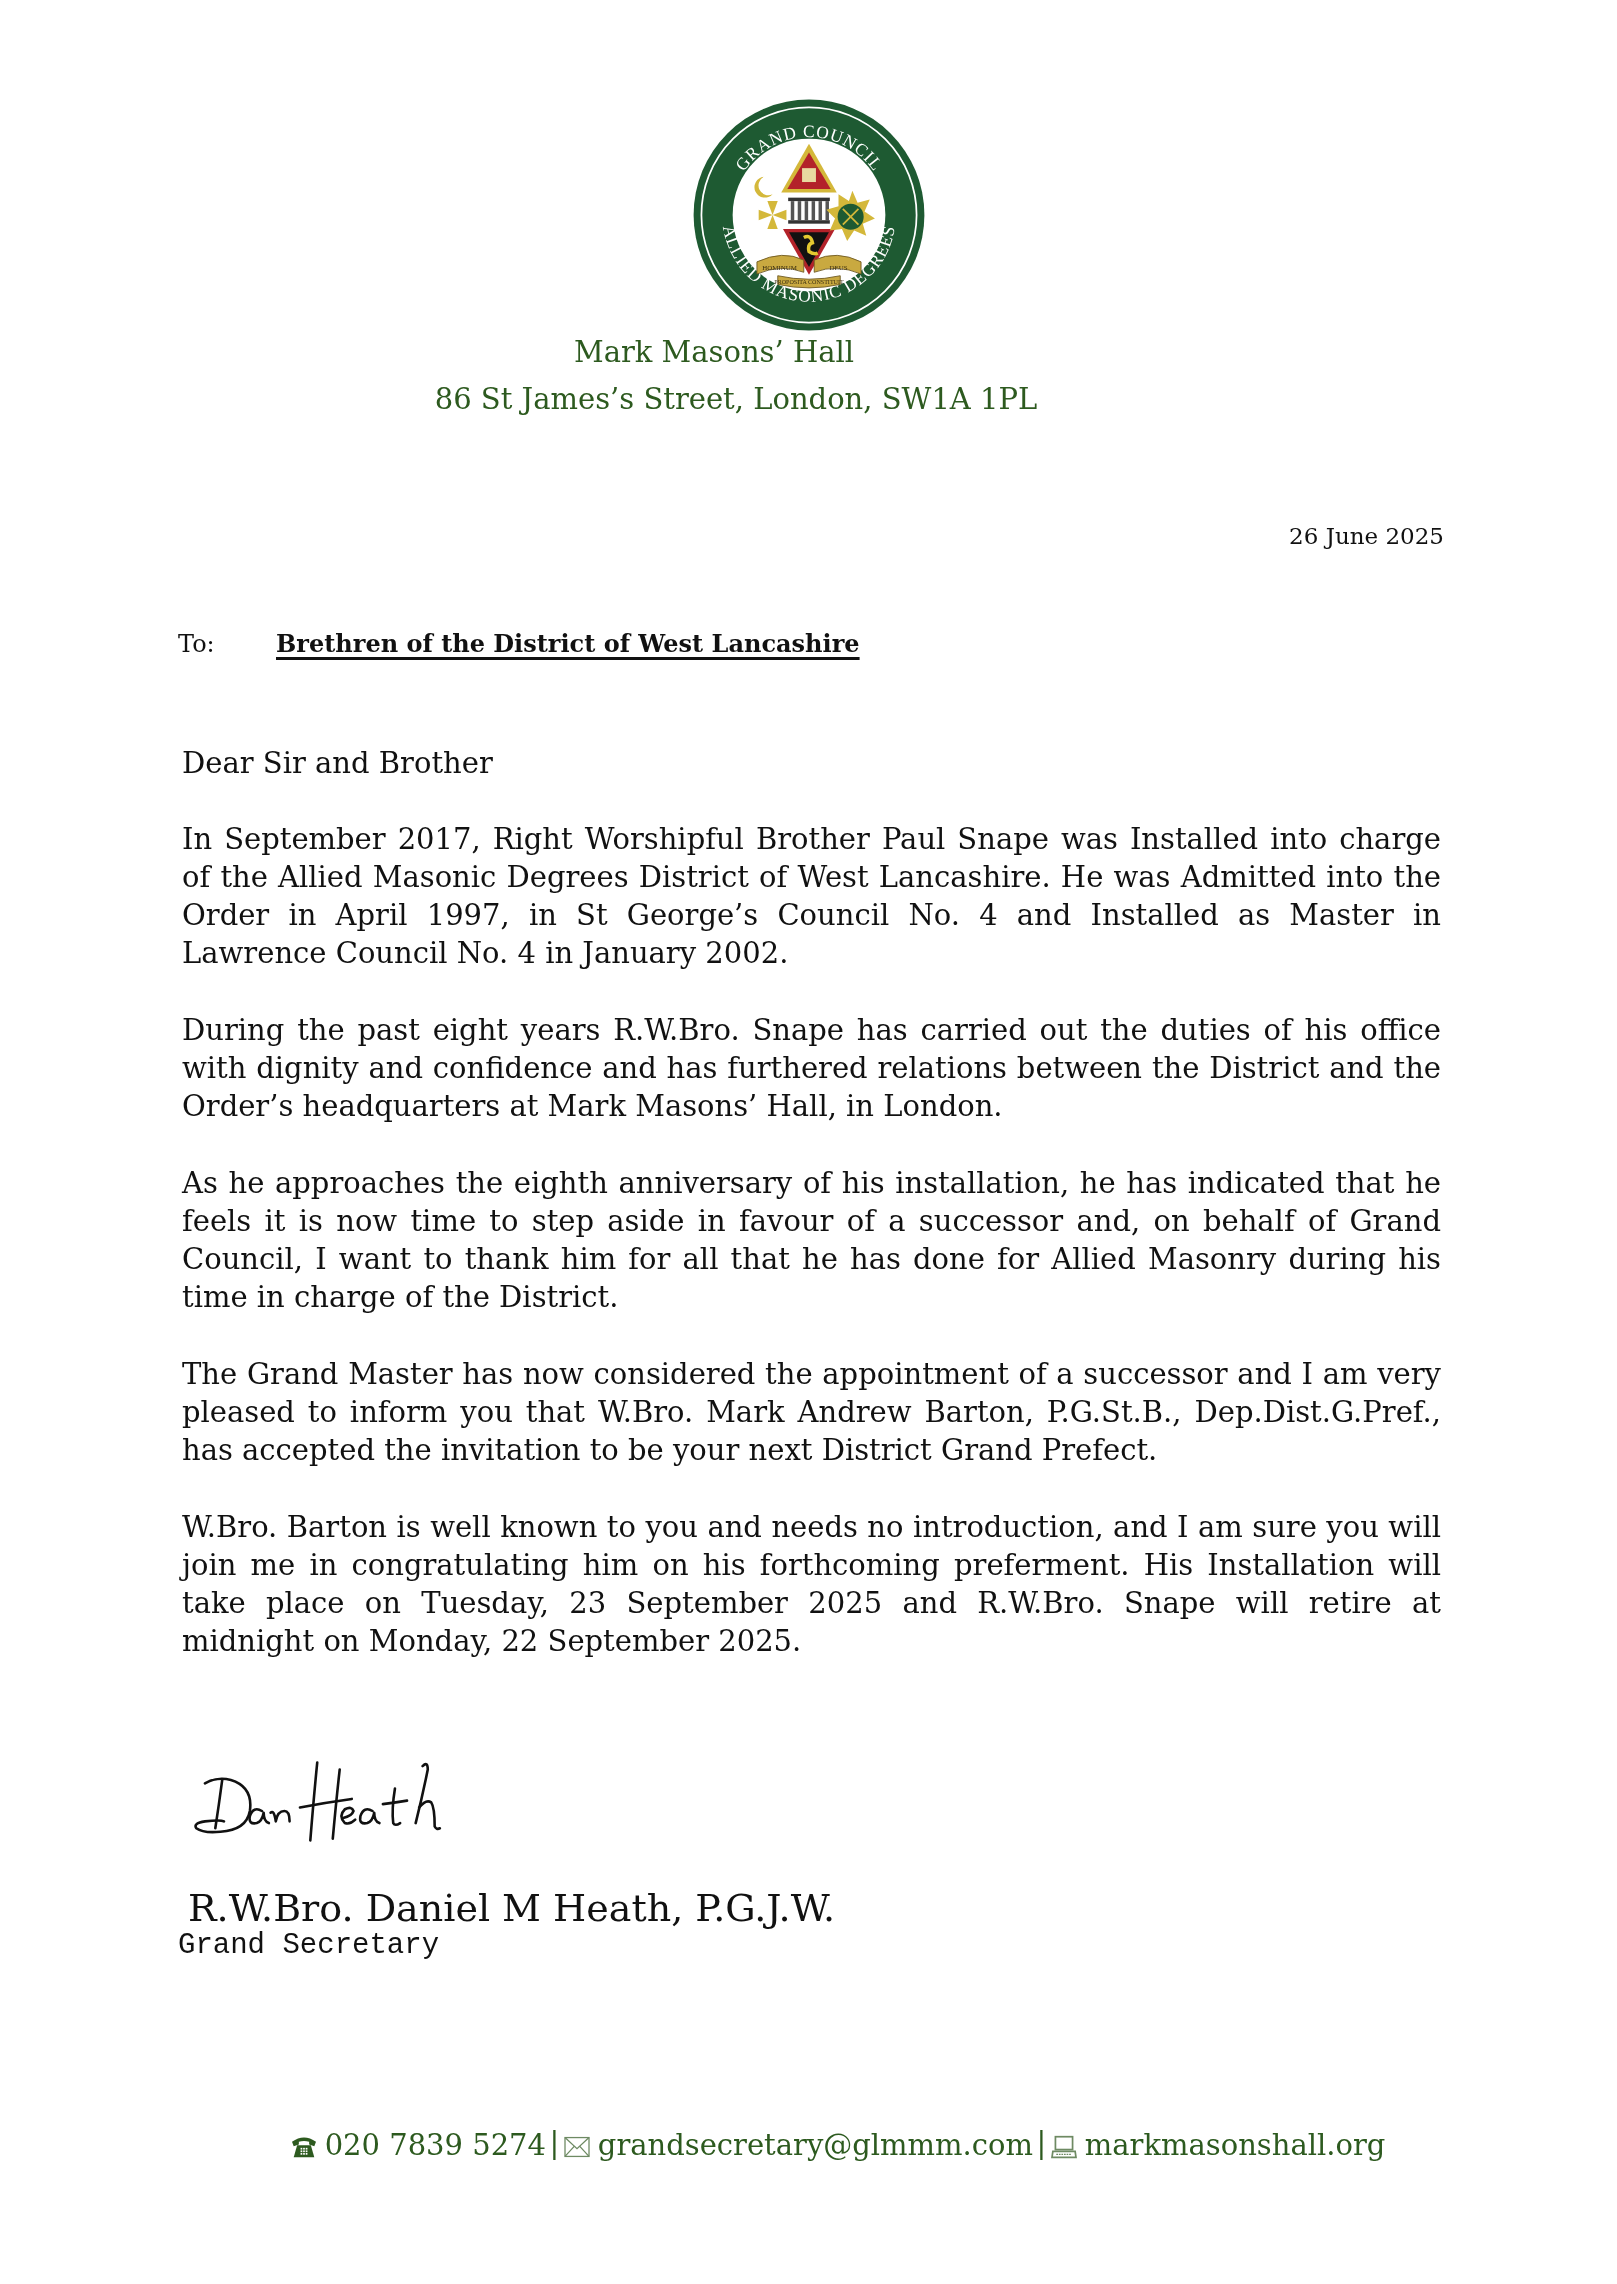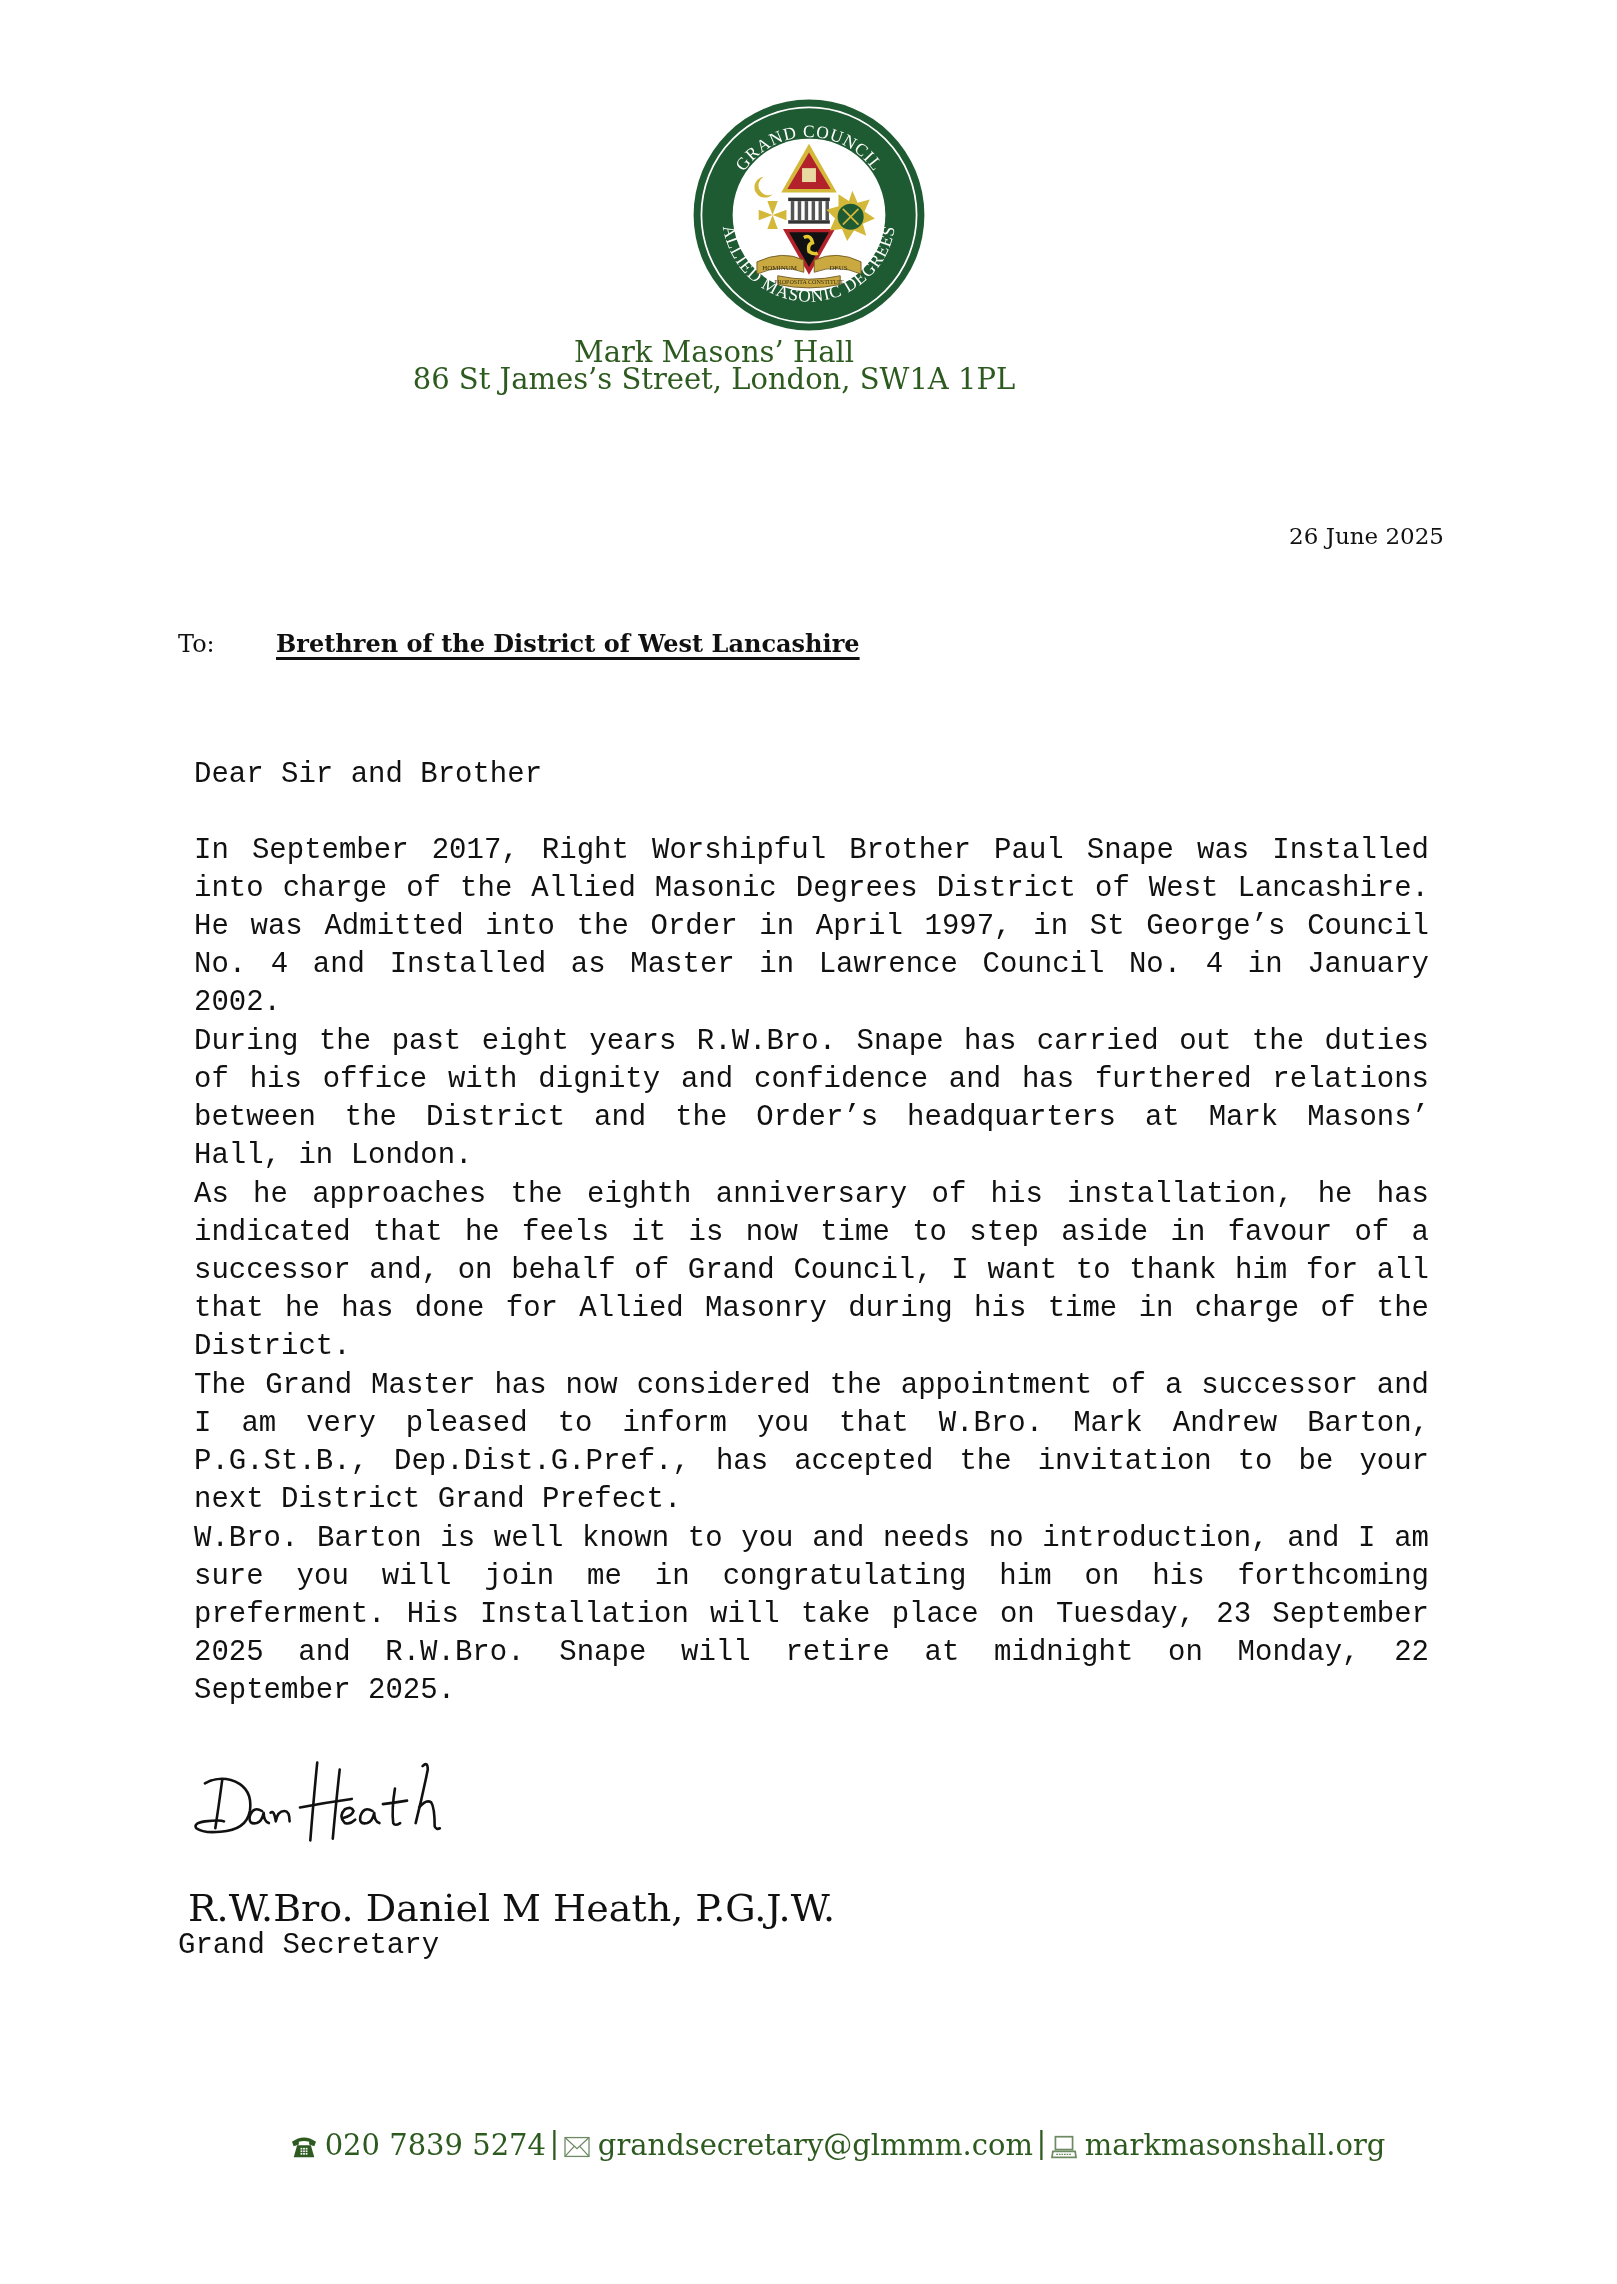--- a/index.html
+++ b/index.html
@@ -30,21 +30,21 @@
     .letterhead {
       position: absolute;
       left: 0;
       width: 1428px;
       text-align: center;
       color: #2d5a1f;
       font-size: 29px;
       line-height: 38px;
     }
     .letterhead.l1 { top: 333px; }
-    .letterhead.l2 { top: 360px; }
+    .letterhead.l2 { top: 380px; margin-left: 22px; }
 
     .date {
       position: absolute;
       right: 173px;
       top: 517px;
       font-size: 23px;
       line-height: 38px;
     }
     .to-line {
       position: absolute;
@@ -64,23 +64,22 @@
       text-underline-offset: 5.2px;
     }
     .body-text {
       position: absolute;
       left: 178px;
       width: 1267px;
       font-size: 29px;
       line-height: 38px;
     }
     .body-text p {
-      margin: 16px;
+      margin: 4px;
       text-align: justify;
-      font-family: Liberation Mono, monospace;
     }
     .salutation { top: 740px; }
     .para1 { top: 816px; }
     .para2 { top: 1007px; }
     .para3 { top: 1160px; }
     .para4 { top: 1351px; }
     .para5 { top: 1504px; }
     .closing { top: 1695px; }
 
     .signature {

